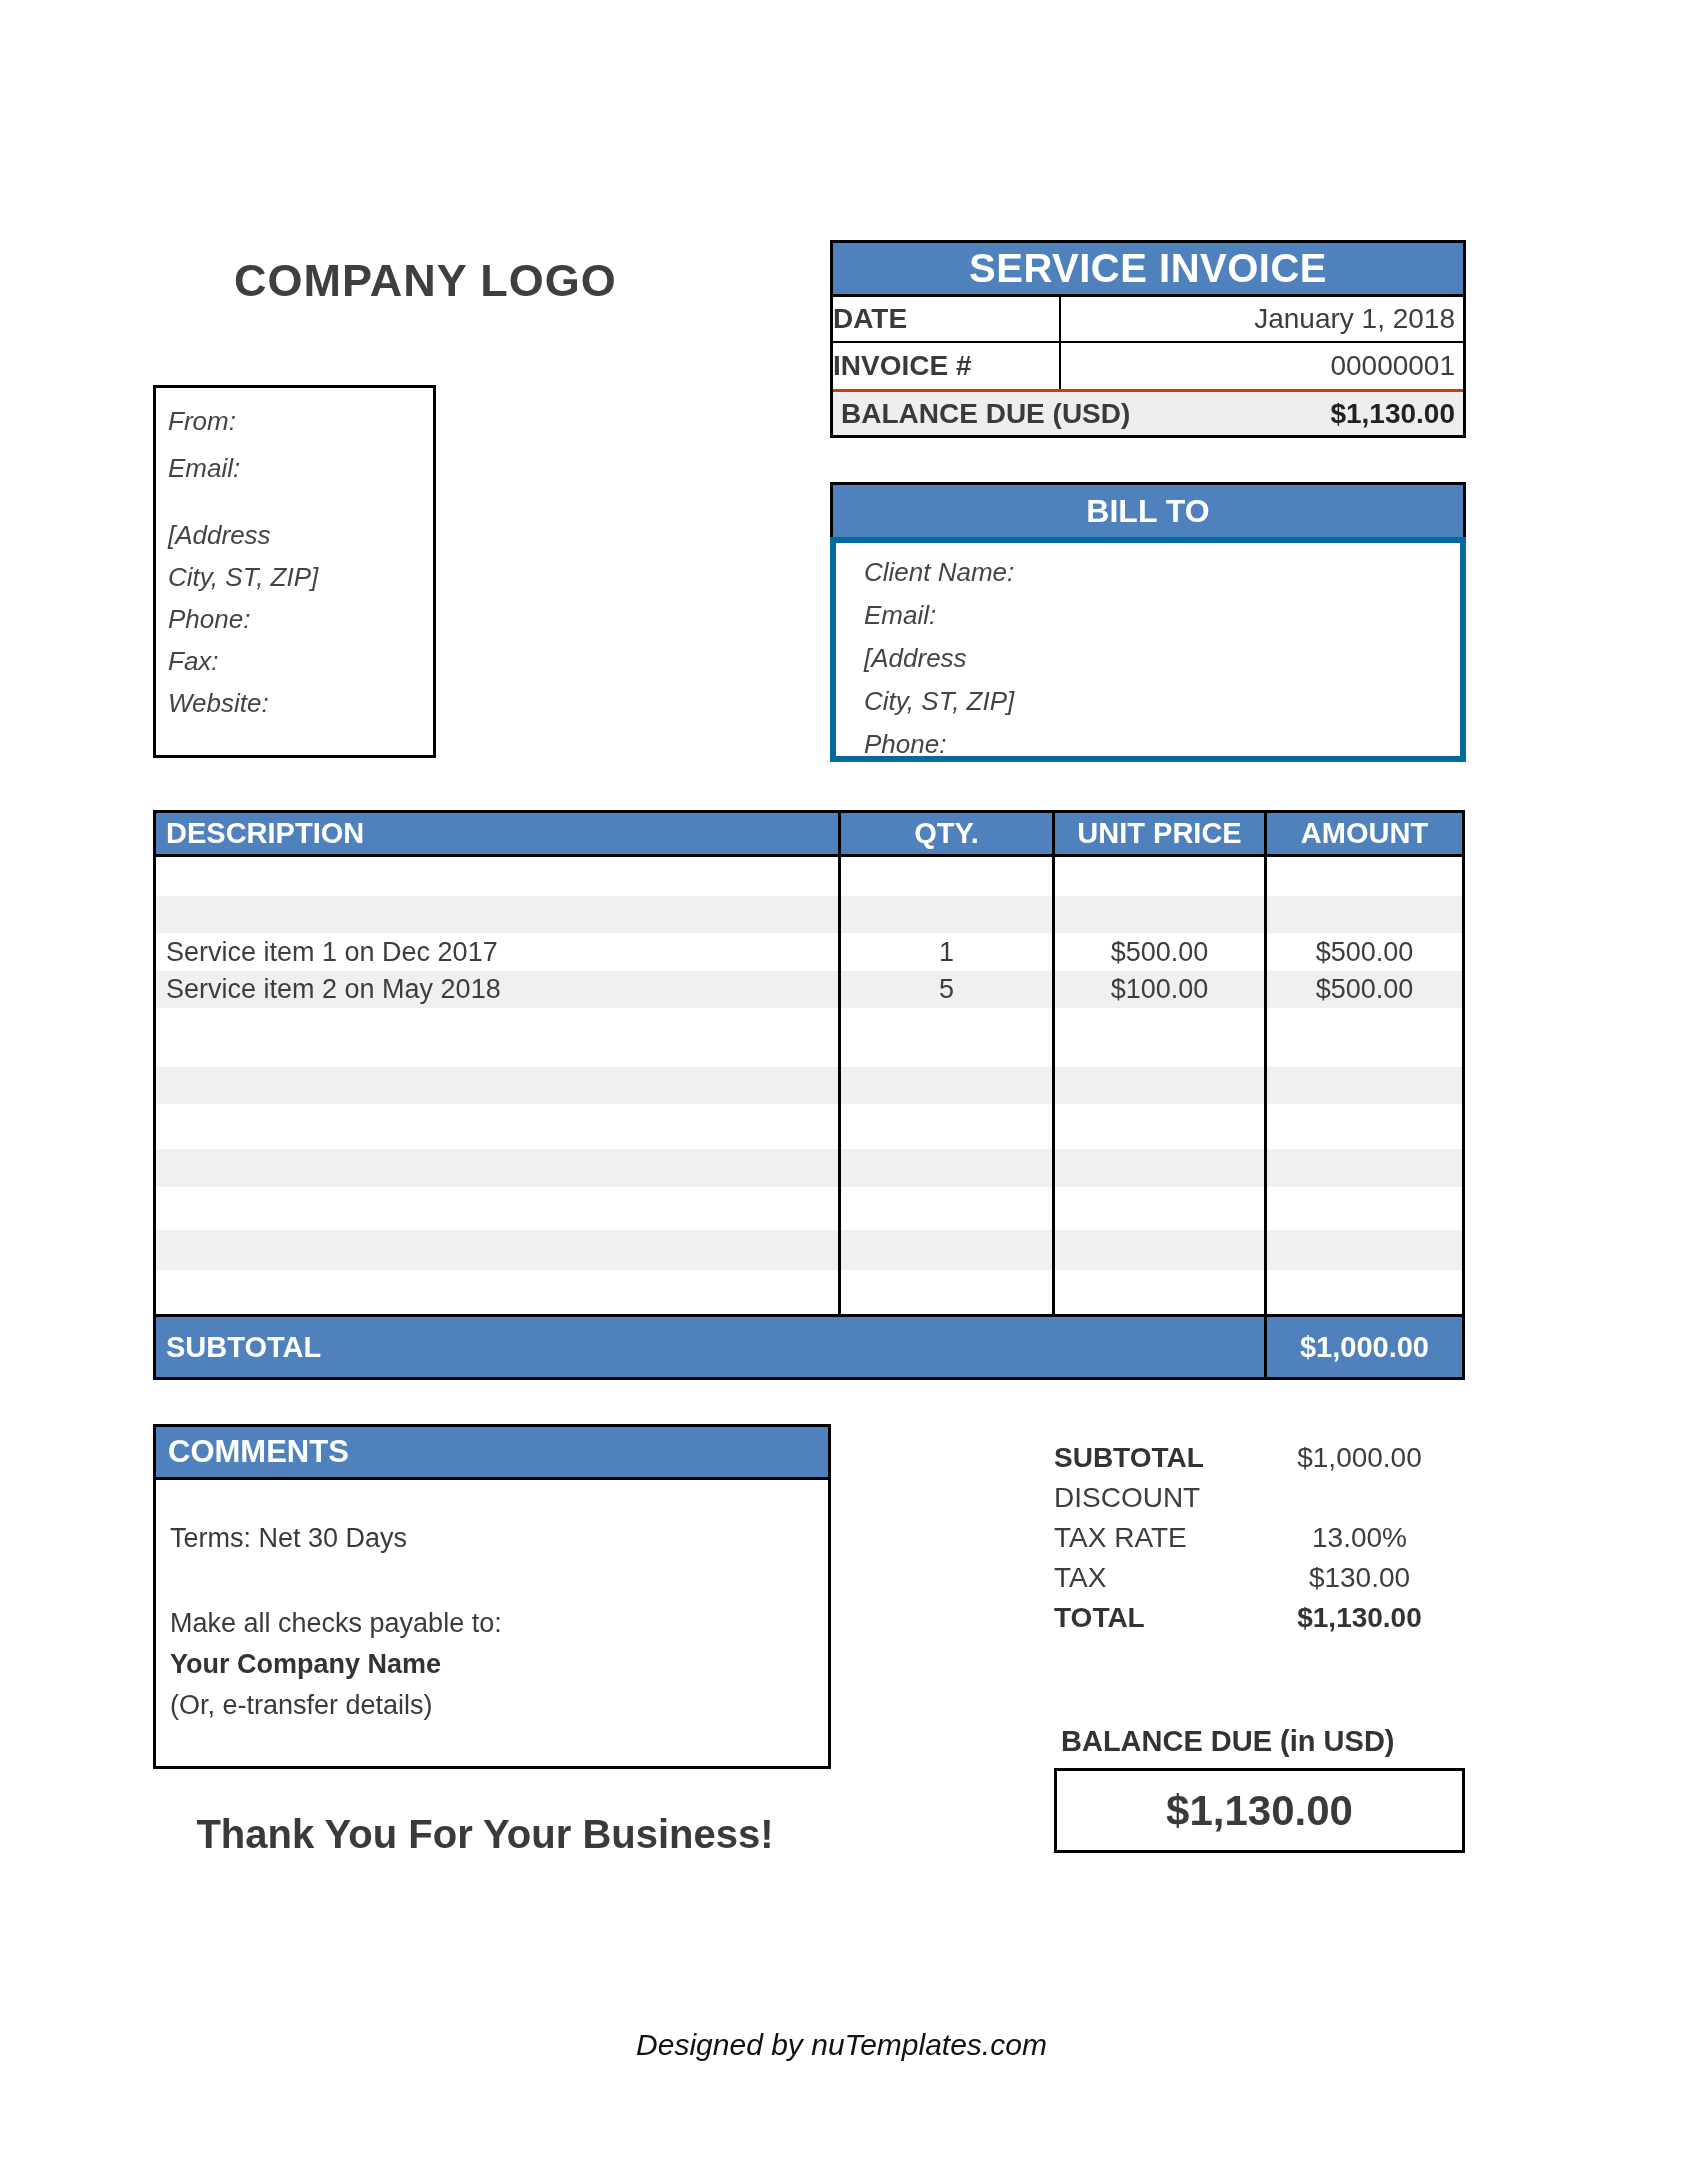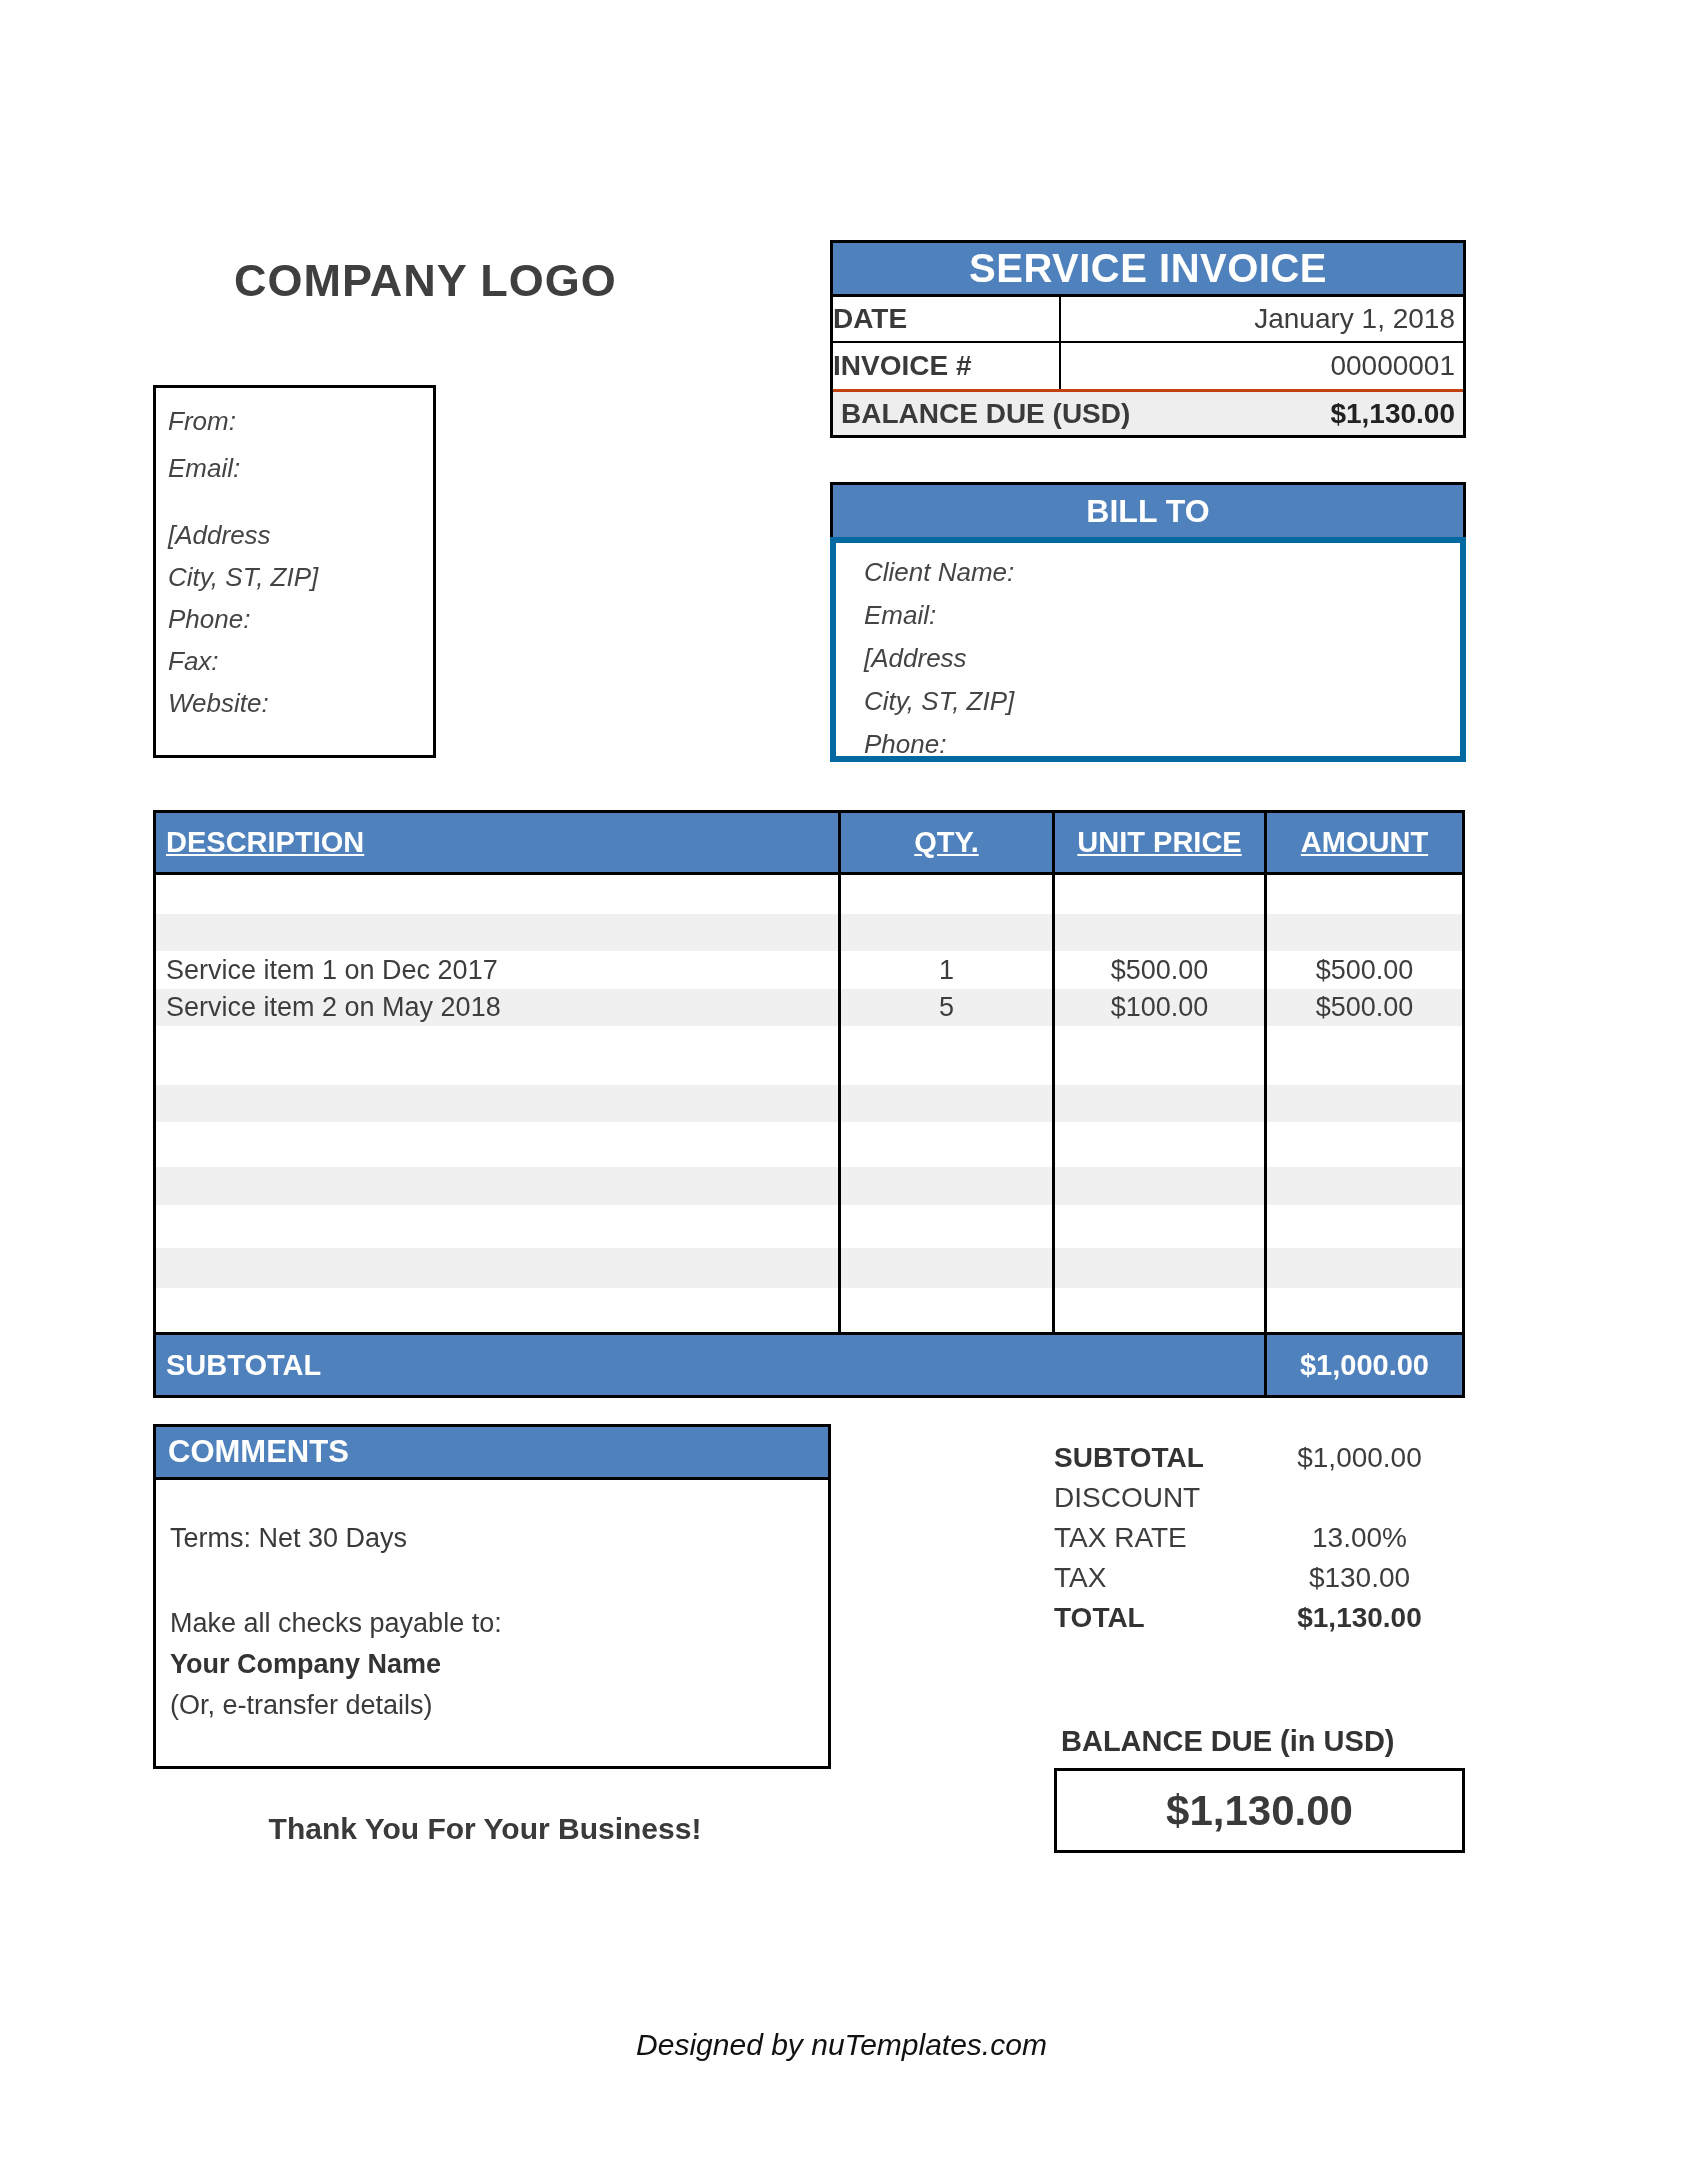--- a/index.html
+++ b/index.html
@@ -34,22 +34,22 @@
 
   
   .billto { left:830px; top:482px; width:636px; }
   .billto-head { height:55px; background:#4f81bd; border:3px solid #000; border-bottom:none; color:#fff;
                  font-size:32px; font-weight:bold; display:flex; align-items:center; justify-content:center; }
   .billto-body { height:225px; border:6px solid #0369a1; padding:8px 28px; font-style:italic; font-size:26px; color:#444; }
   .billto-body .line { line-height:43px; }
 
   
   .items { left:153px; top:810px; width:1312px; border:3px solid #000; }
-  .it-head { display:flex; height:62px; background:#4f81bd; border-bottom:3px solid #000;
-             color:#fff; font-weight:bold; font-size:29px;text-decoration:underline; }
+  .it-head { display:flex; height:44px; background:#4f81bd; border-bottom:3px solid #000;
+             color:#fff; font-weight:bold; font-size:29px; }
   .it-row { display:flex; font-size:27px; }
   .it-row.shaded { background:#f0f0f0; }
   .c-desc { width:682px; display:flex; align-items:center; padding-left:10px; }
   .c-qty  { width:214px; border-left:3px solid #000; display:flex; align-items:center; justify-content:center; }
   .c-unit { width:212px; border-left:3px solid #000; display:flex; align-items:center; justify-content:center; }
   .c-amt  { flex:1; border-left:3px solid #000; display:flex; align-items:center; justify-content:center; }
   .it-body .it-row:nth-child(1){height:39px} .it-body .it-row:nth-child(2){height:37px}
   .it-body .it-row:nth-child(3){height:38px} .it-body .it-row:nth-child(4){height:37px}
   .it-body .it-row:nth-child(5){height:59px} .it-body .it-row:nth-child(6){height:37px}
   .it-body .it-row:nth-child(7){height:45px} .it-body .it-row:nth-child(8){height:38px}
@@ -72,21 +72,21 @@
   .totals { left:1054px; top:1438px; width:392px; font-size:28px; }
   .t-row { display:flex; height:40px; align-items:center; }
   .t-row .t-lab { flex:1; }
   .t-row .t-val { width:173px; text-align:center; }
   .t-bold { font-weight:bold; color:#333; }
 
   .balance-label { left:1061px; top:1725px; font-size:29px; font-weight:bold; color:#333; }
   .balance-box { left:1054px; top:1768px; width:411px; height:85px; border:3px solid #000;
                  display:flex; align-items:center; justify-content:center; font-size:42px; font-weight:bold; color:#3a3a3a; }
 
-  .thankyou { left:178px; top:1812px; width:614px; text-align:center; font-size:30px; font-weight:bold; color:#3a3a3a; }
+  .thankyou { left:178px; top:1812px; width:614px; text-align:center; font-size:40px; font-weight:bold; color:#3a3a3a; }
   .footer { left:0; top:2028px; width:1683px; text-align:center; font-style:italic; font-size:30px; color:#111; }
 </style>
 </head>
 <body>
 
 <div class="page">
 
   <div class="abs company-logo">COMPANY LOGO</div>
 
   <div class="abs inv-table">

